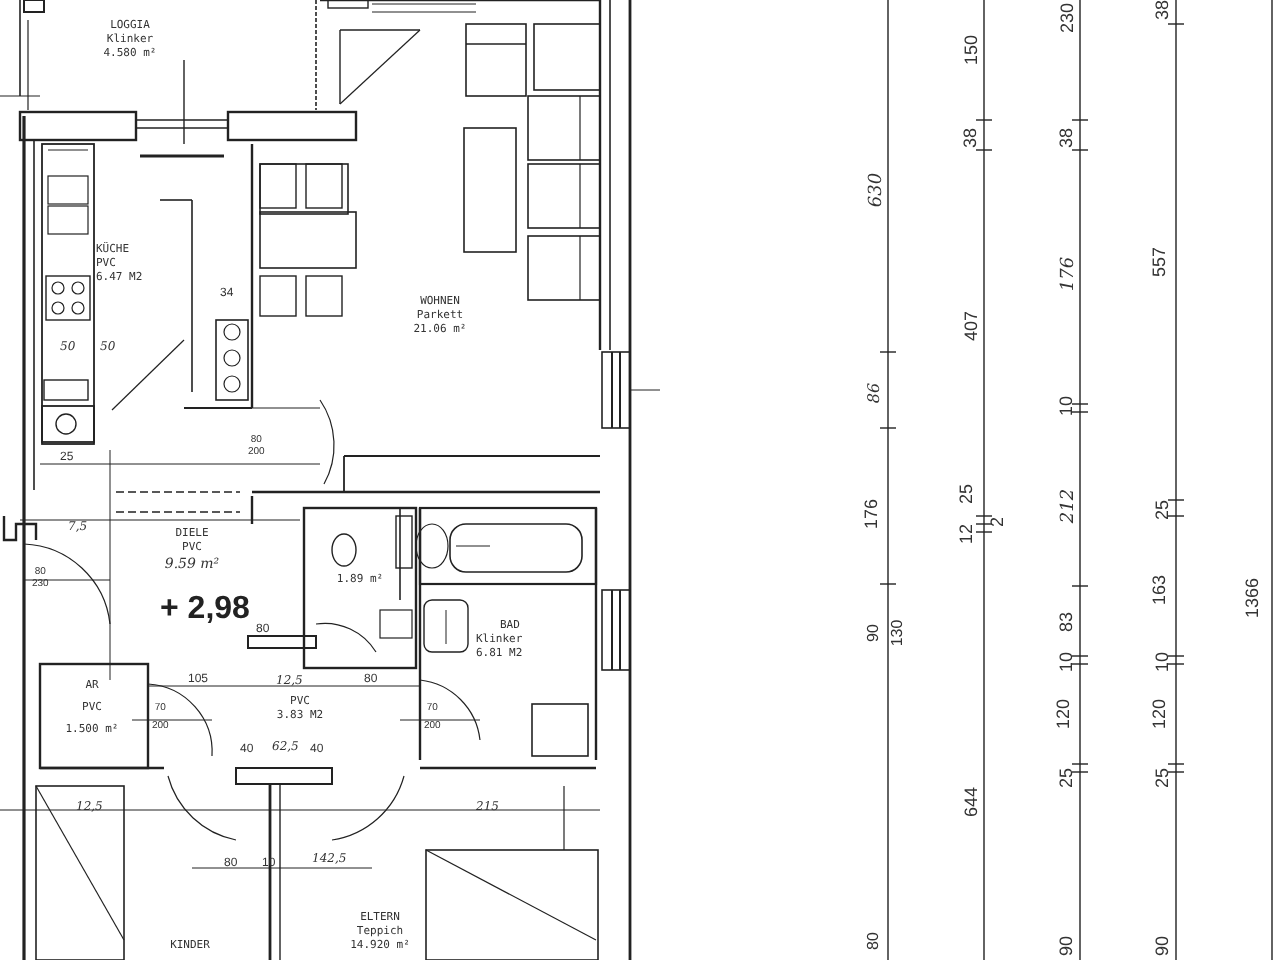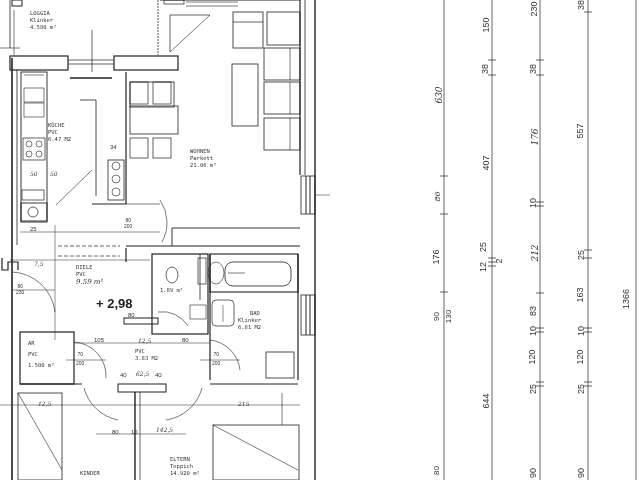--- a/index.html
+++ b/index.html
@@ -1,19 +1,19 @@
 <!DOCTYPE html>
 <html><head>
 <meta charset="utf-8">
 <style>
   html, body { margin:0; padding:0; background:#ffffff; }
   body { width:640px; height:480px; overflow:hidden; position:relative; font-family:"DejaVu Sans Mono", monospace; color:#222; }
   #plan { position:absolute; left:0; top:0; width:640px; height:480px; }
-  .lbl { position:absolute; font-size:5.5px; color:#333; line-height:1.3; text-align:left; white-space:nowrap; font-family:"DejaVu Sans Mono", monospace; }
-  .lbl-big { position:absolute; font-size:13px; font-weight:bold; color:#222; font-family:"Liberation Sans", sans-serif; white-space:nowrap;margin-left:16px; }
+  .lbl { position:absolute; font-size:5.5px; color:#333; line-height:1.3; text-align:center; white-space:nowrap; font-family:"DejaVu Sans Mono", monospace; }
+  .lbl-big { position:absolute; font-size:16px; font-weight:bold; color:#222; font-family:"Liberation Sans", sans-serif; white-space:nowrap; }
   .dim { position:absolute; font-size:6px; color:#333; white-space:nowrap; font-family:"Liberation Sans", sans-serif; }
   .vdim { position:absolute; font-size:9px; color:#333; white-space:nowrap; transform:rotate(-90deg); transform-origin:center center; font-family:"Liberation Sans", sans-serif; }
   .vdim-small { font-size:8px; }
   .hand { font-style:italic; font-family:"DejaVu Serif", serif; }
 </style>
 </head>
 <body>
 
 <svg id="plan" viewBox="0 0 640 480" xmlns="http://www.w3.org/2000/svg">
   <g fill="none" stroke="#222" stroke-width="1">

